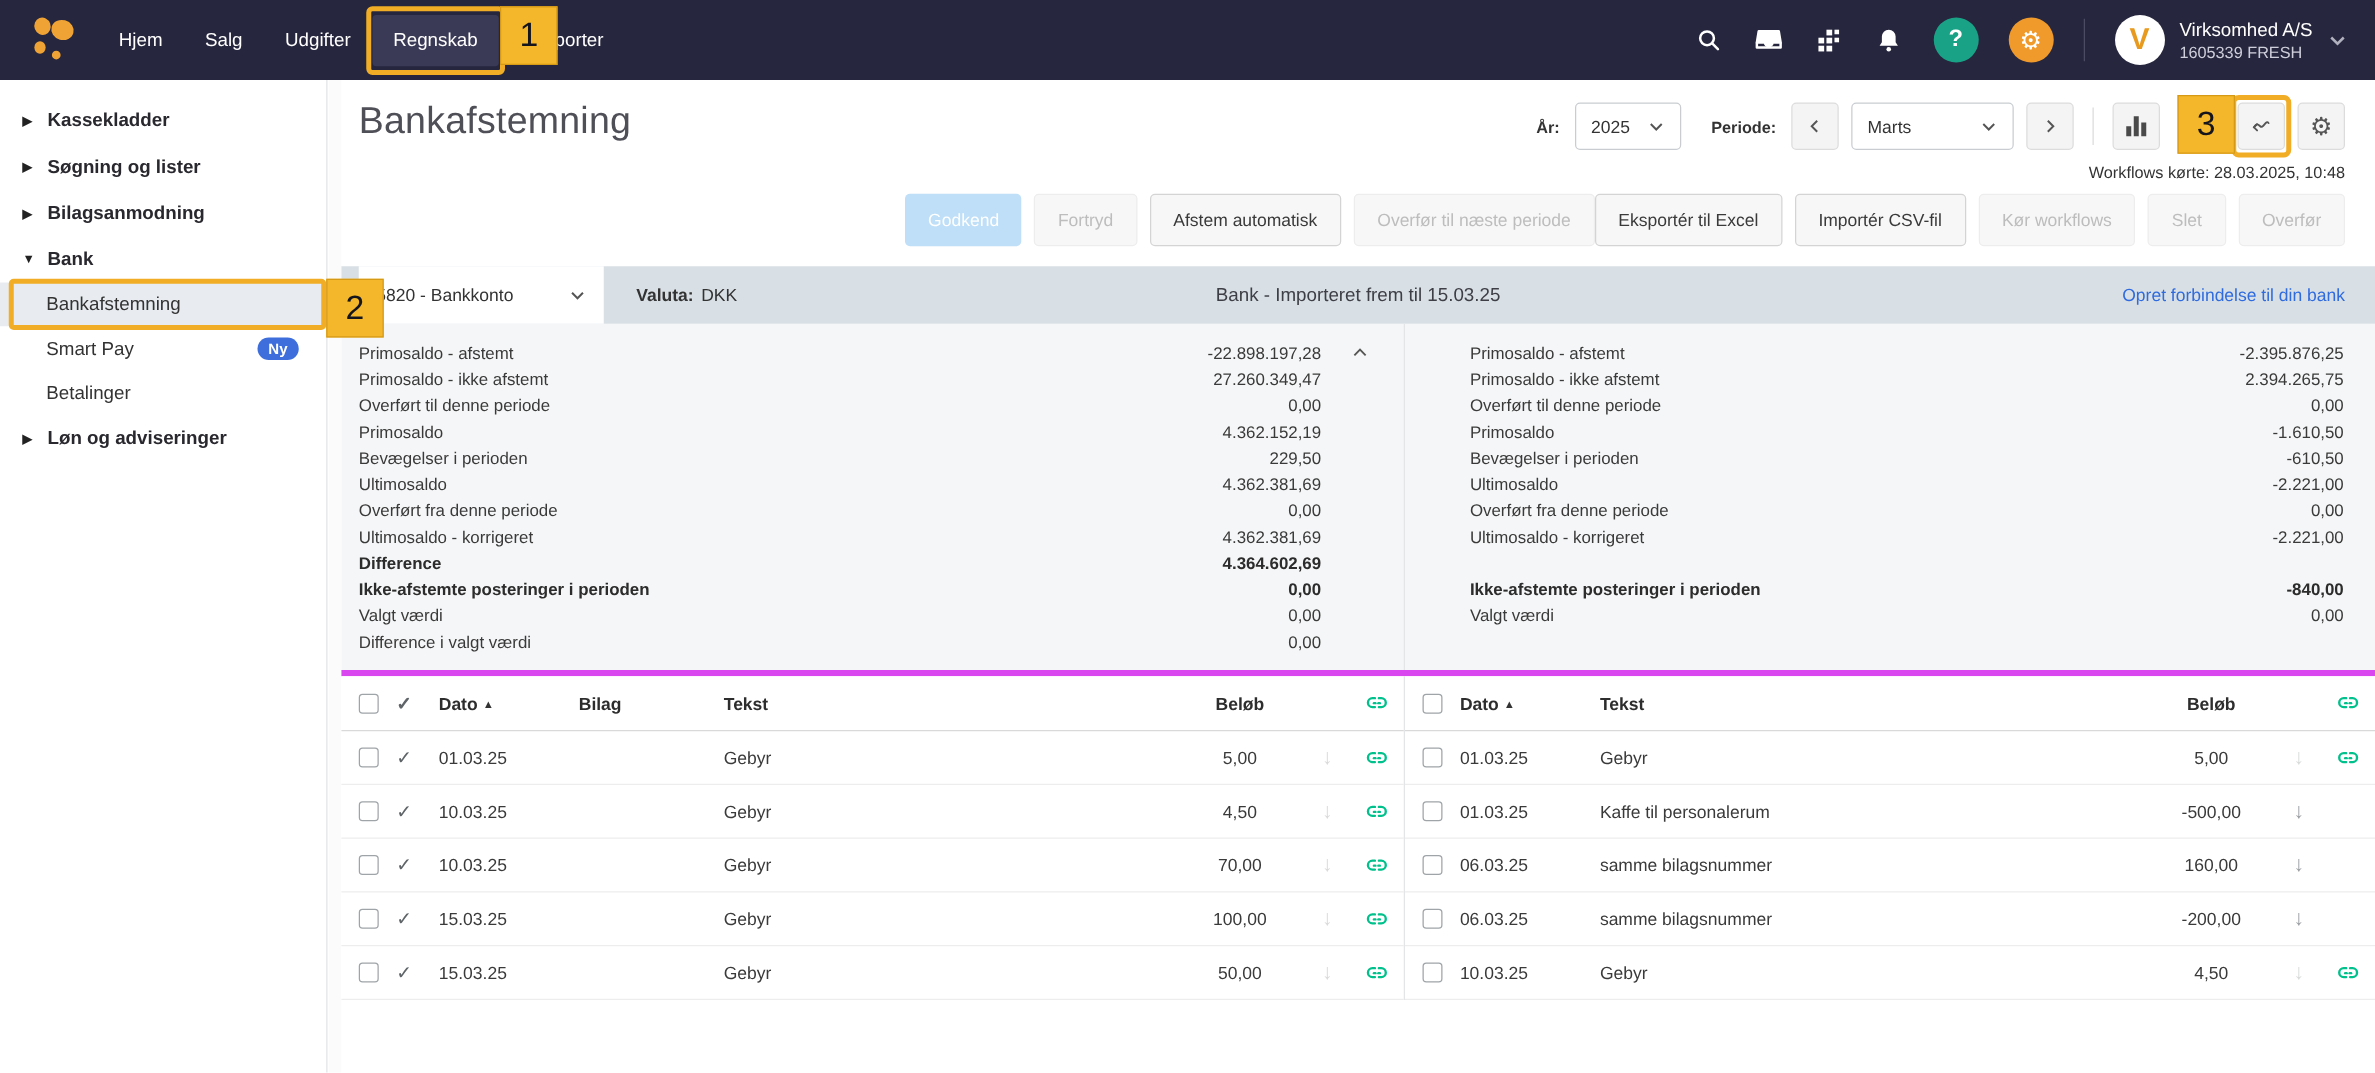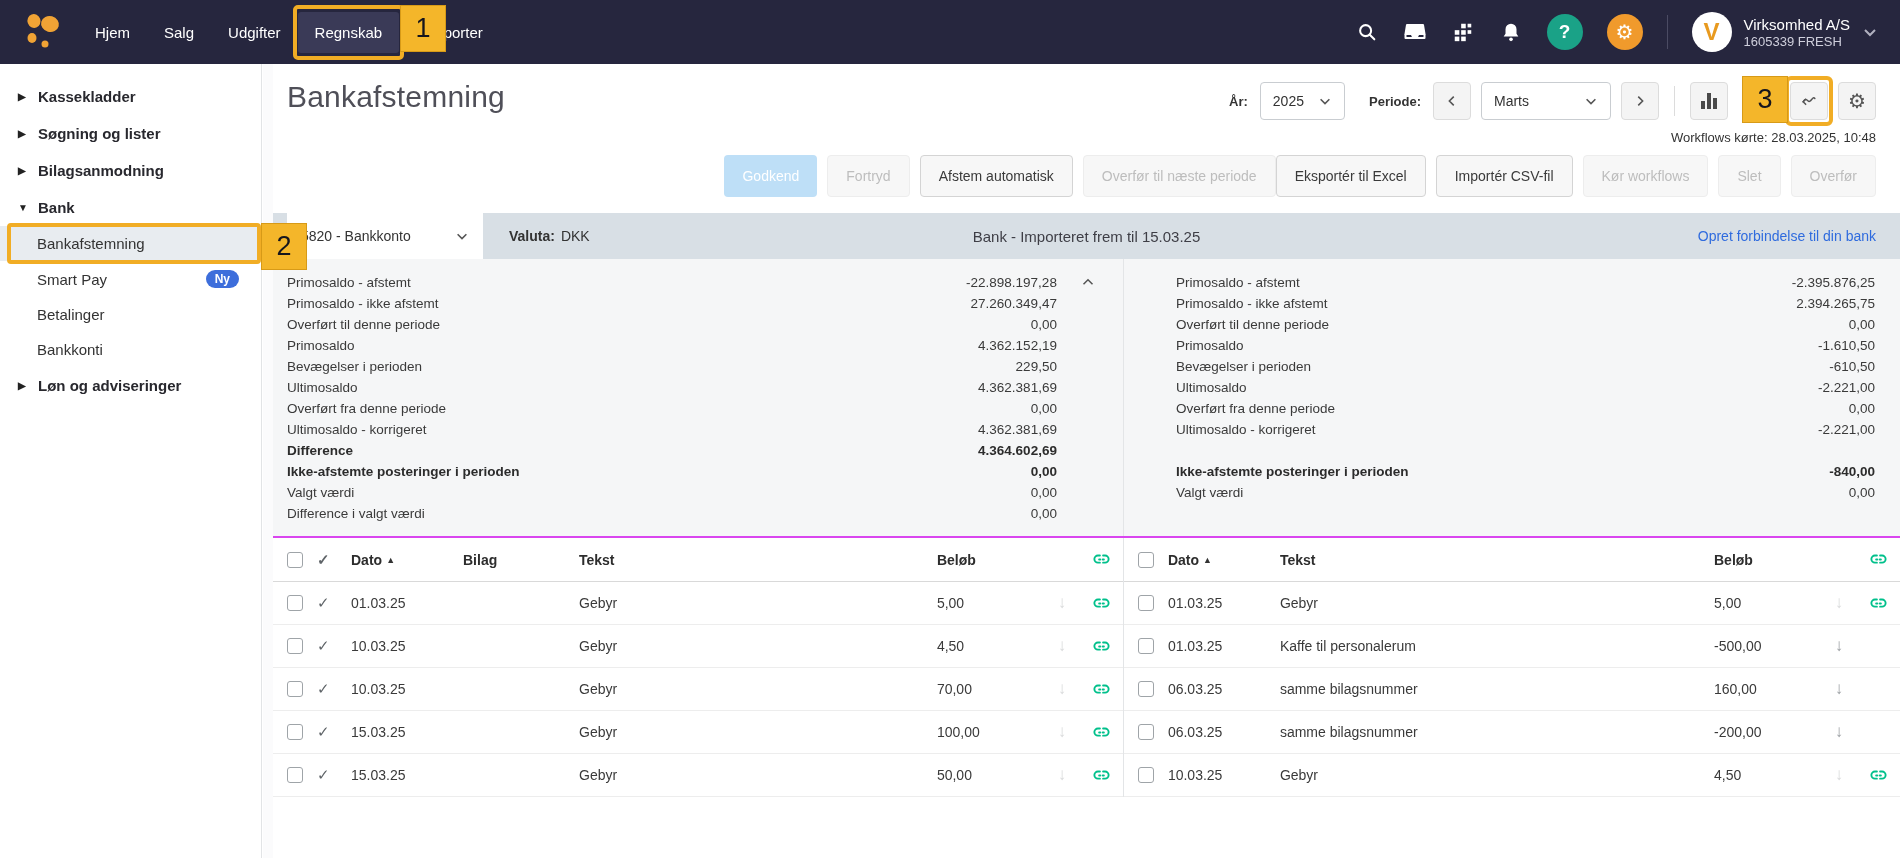--- a/index.html
+++ b/index.html
@@ -84,21 +84,21 @@
               padding:0 24px 0 14px; }
   .bank-select { height:46px; min-width:196px; background:#fff; display:flex; align-items:center;
                  justify-content:space-between; padding:0 14px; font-size:14px; color:#333; cursor:pointer; }
   .valuta { margin-left:26px; font-size:14px; color:#333;text-align:center; }
   .valuta b { margin-right:6px; }
   .bank-status { position:absolute; left:0; right:0; text-align:center; font-size:15px;
                  color:#3E3E46; pointer-events:none; }
   .bank-link { margin-left:auto; font-size:14px; color:#2F6BDE; cursor:pointer; z-index:2; }
 
   
-  .summary { display:flex; background:#F5F6F7; border-bottom:2px solid #d946ef; }
+  .summary { display:flex; background:#F5F6F7; border-bottom:5px solid #d946ef; }
   .sum-col { padding:13px 0 12px 14px; }
   .sum-col.left { width:52.3%; border-right:1px solid #E3E5E7; padding-right:66px; position:relative; }
   .sum-col.right { flex:1; padding-left:52px; padding-right:25px; }
   .sum-row { display:flex; justify-content:space-between; gap:20px; line-height:21px;
              font-size:13.5px; color:#3A3A3A; }
   .sum-row.bold { font-weight:bold; color:#2C2C2C; }
   .sum-row.spacer { height:21px; }
   .collapse-chev { position:absolute; top:14px; right:26px; cursor:pointer; }
 
   
@@ -110,21 +110,21 @@
             color:#2D2D2D; border-bottom:1px solid #D9D9D9; padding:0 12px 0 14px; }
   .t-row { display:flex; align-items:center; height:43px; border-bottom:1px solid #EDEDED;
            font-size:14px; color:#3A3A3A; padding:0 12px 0 14px; }
   .cb { width:16px; height:16px; border:1.5px solid #9FA4A8; border-radius:3px; background:#fff;
         flex:0 0 auto; cursor:pointer; }
   .col-cb { width:30px; display:flex; }
   .col-check { width:34px; color:#5F6468; font-size:15px; }
   .col-date { width:112px; }
   .col-bilag { width:116px; }
   .col-text { flex:1; }
-  .col-amt { width:110px; text-align:left; }
+  .col-amt { width:110px; text-align:center; }
   .col-arrow { width:30px; text-align:center; font-size:17px; font-weight:bold; }
   .arrow-faded { color:#D9DADB; }
   .arrow-solid { color:#9B9FA3; }
   .col-chain { width:34px; display:flex; justify-content:flex-end; cursor:pointer; }
   .sort-asc { font-size:9px; color:#333; margin-left:4px; vertical-align:2px; }
 </style>
 </head>
 <body>
 
 <div class="topbar">
@@ -213,23 +213,20 @@
     <span class="anno-out-side"></span>
     <span class="anno-badge badge-2">2</span>
   </div>
   <div class="side-child">
     <span>Smart Pay</span>
     <span class="ny-badge">Ny</span>
   </div>
   <div class="side-child">
     <span>Betalinger</span>
   </div>
-  <div class="side-child">
-    <span>Bankkonti</span>
-  </div>
   <div class="side-section">
     <span class="tri">▶</span>
     <span>Løn og adviseringer</span>
   </div>
 </div>
 
 <div class="main">
 
   <div class="page-header">
     <div class="title">Bankafstemning</div>

